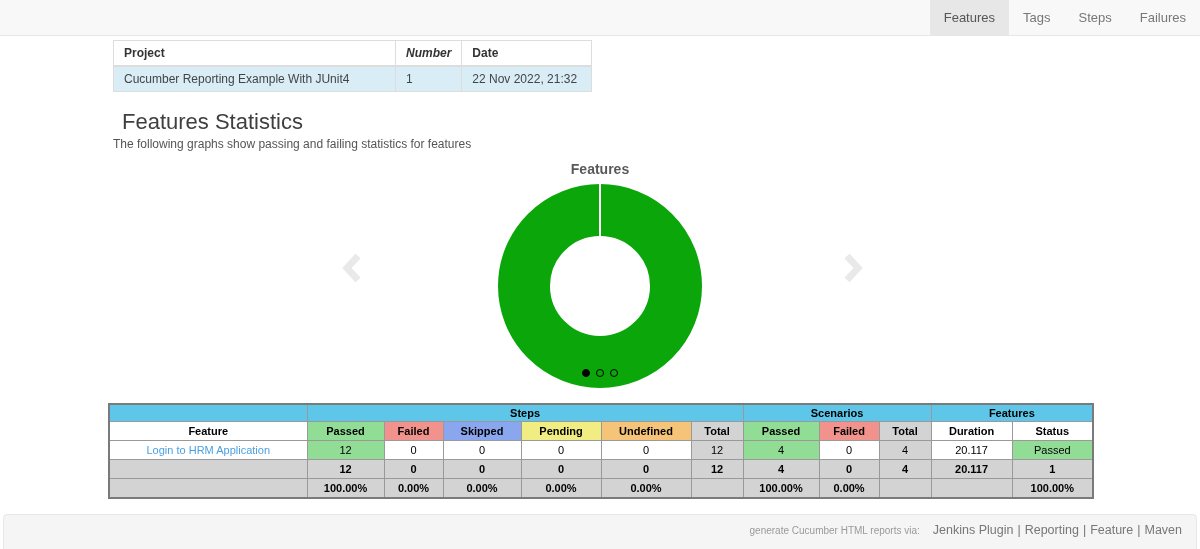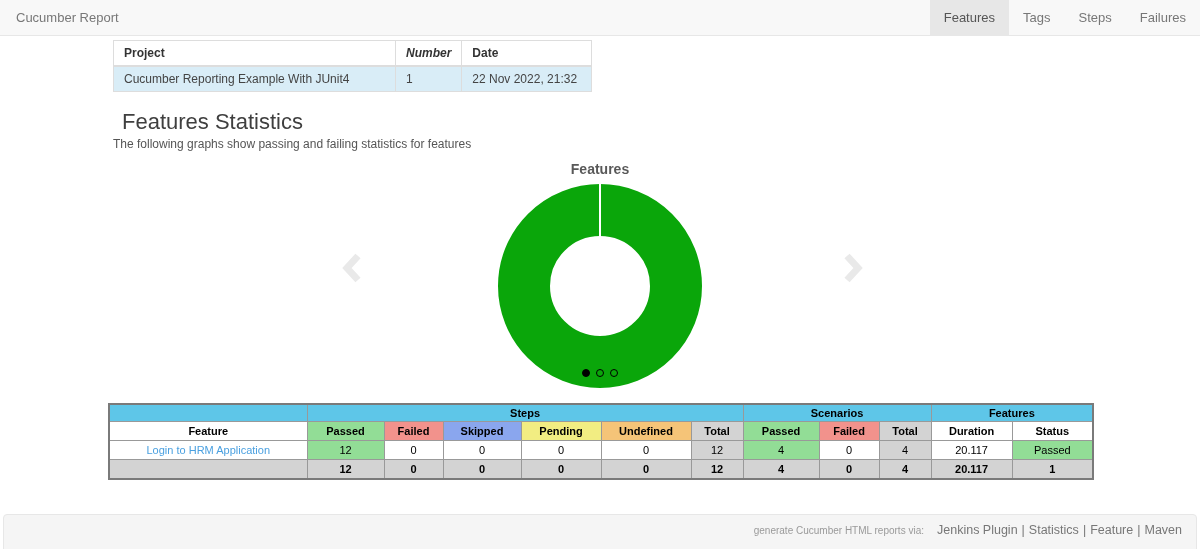--- a/index.html
+++ b/index.html
@@ -101,21 +101,20 @@
   }
   .footer-prefix { font-size: 10px; color: #9a9a9a; margin-right: 13px; }
   .footer-links  { font-size: 12.5px; color: #777; }
   .footer-links span { color: #777; cursor: pointer; }
   .footer-sep { margin: 0 4px; cursor: default; }
 </style>
 </head>
 <body>
 
 <div class="navbar">
-  <div class="navbar-brand">Cucumber Report</div>
   <div class="navbar-nav">
     <div class="nav-item active">Features</div>
     <div class="nav-item">Tags</div>
     <div class="nav-item">Steps</div>
     <div class="nav-item">Failures</div>
   </div>
 </div>
 
 <table class="project-table">
   <thead>
@@ -221,21 +220,35 @@
       <td>0</td>
       <td>0</td>
       <td>0</td>
       <td>12</td>
       <td>4</td>
       <td>0</td>
       <td>4</td>
       <td class="cell-right">20.117</td>
       <td>1</td>
     </tr>
+    <tr class="percent-row">
+      <td></td>
+      <td>100.00%</td>
+      <td>0.00%</td>
+      <td>0.00%</td>
+      <td>0.00%</td>
+      <td>0.00%</td>
+      <td></td>
+      <td>100.00%</td>
+      <td>0.00%</td>
+      <td></td>
+      <td></td>
+      <td>100.00%</td>
+    </tr>
   </tbody>
 </table>
 
 <div class="footer">
   <span class="footer-prefix">generate Cucumber HTML reports via:</span>
   <span class="footer-links">
-    <span>Jenkins Plugin</span><span class="footer-sep">|</span><span>Statistics</span><span class="footer-sep">|</span><span>Feature</span><span class="footer-sep">|</span><span>Maven</span>
+    <span>Jenkins Plugin</span><span class="footer-sep">|</span><span>Reporting</span><span class="footer-sep">|</span><span>Feature</span><span class="footer-sep">|</span><span>Maven</span>
   </span>
 </div>
 
 </body></html>

